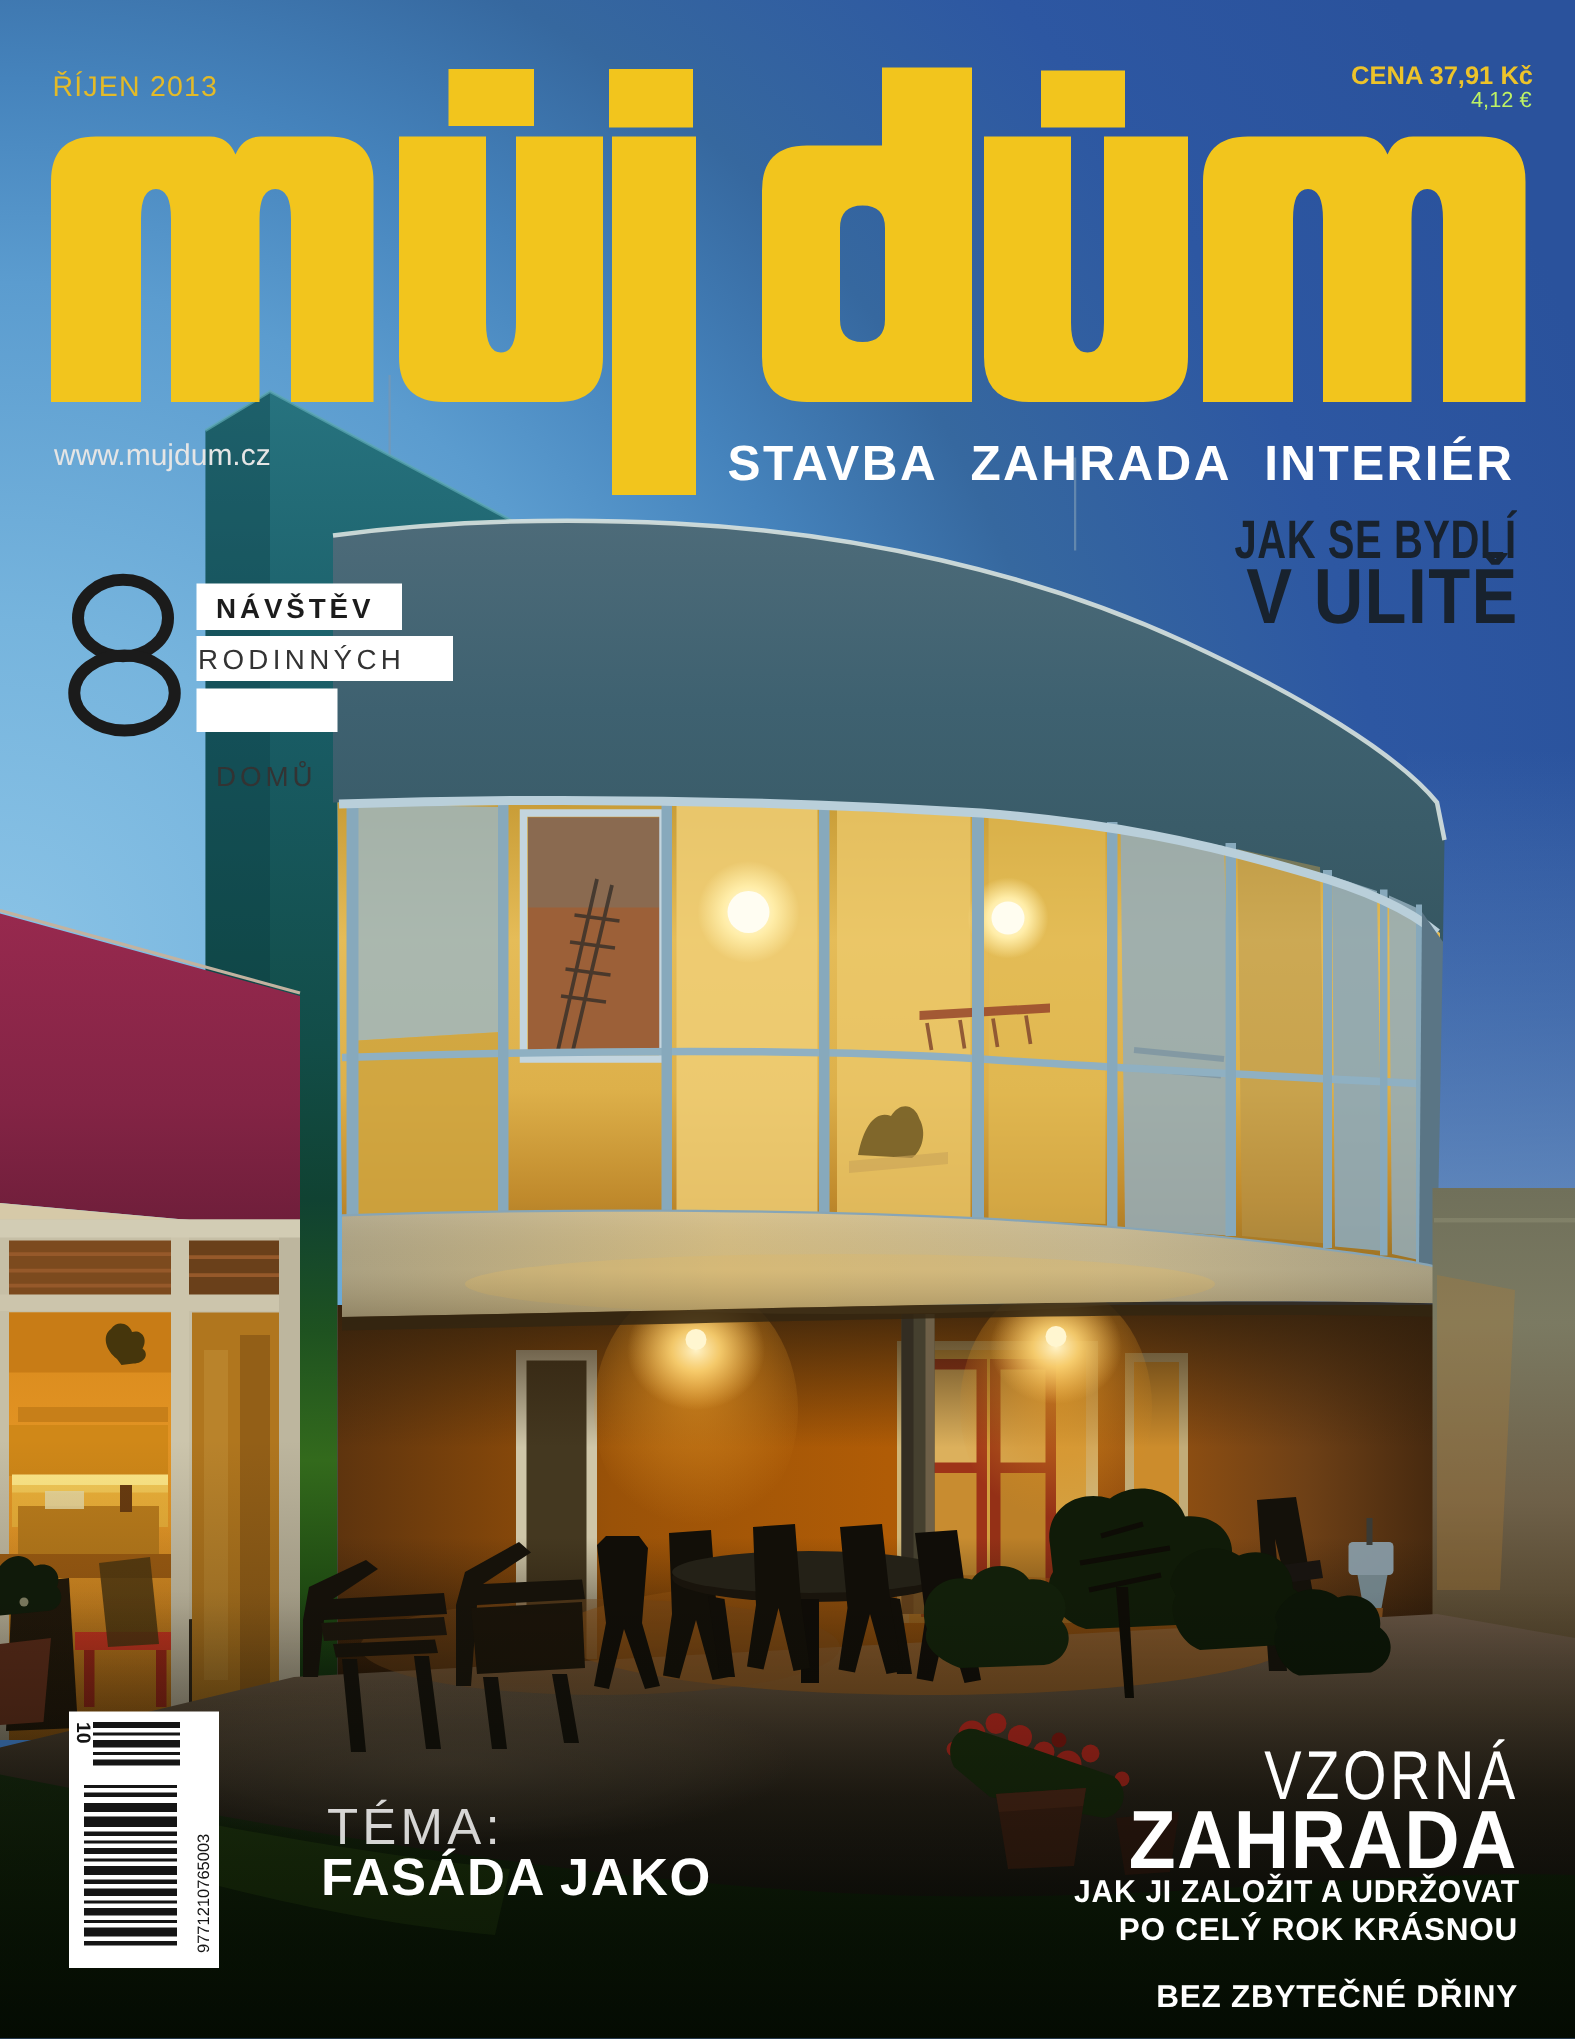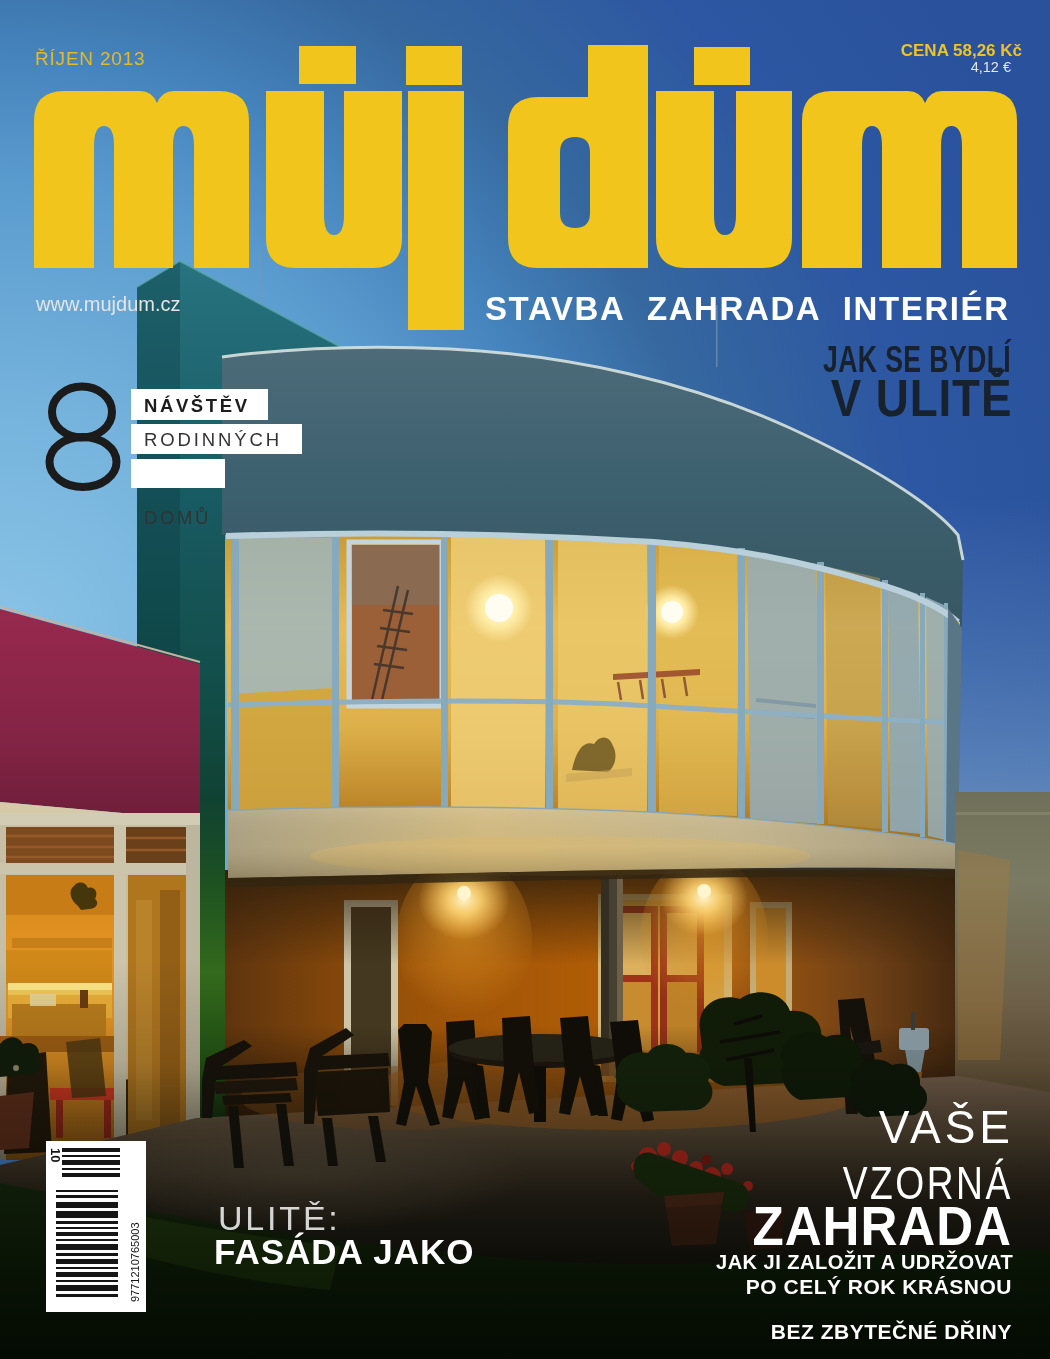--- a/index.html
+++ b/index.html
@@ -438,47 +438,46 @@
 <rect x="56" y="1285" width="62" height="6"></rect>
 <rect x="56" y="1294" width="62" height="3"></rect>
 </g>
 <text x="0" y="0" font-size="13" font-weight="bold" fill="#151515" transform="translate(51,1148) rotate(90)" font-family="Liberation Sans">10</text>
 <text x="0" y="0" font-size="11" fill="#151515" transform="translate(139,1302) rotate(-90)" font-family="Liberation Sans">9771210765003</text>
 </g>
 </svg>
 
 <div class="t" style="left:35px;top:48px;font-size:19px;letter-spacing:0.8px;color:#e3ba28;">ŘÍJEN 2013</div>
 
-<div class="t" style="right:28px;top:41px;font-size:17px;font-weight:bold;letter-spacing:0px;color:#edc32a;">CENA 58,26 Kč</div>
-
-<div class="t" style="right:39px;top:59px;font-size:14.5px;color:#e5e5e5;">4,12 €</div>
+<div class="t" style="right:28px;top:41px;font-size:17px;font-weight:bold;letter-spacing:0px;color:#edc32a;">CENA 37,91 Kč</div>
+
+<div class="t" style="right:29px;top:59px;font-size:14.5px;color:#bef264;">4,12 €</div>
 
 <div class="t" style="left:36px;top:293px;font-size:20px;color:#e5e5e5;">www.mujdum.cz</div>
 
 <div class="t" style="left:485px;top:290px;font-size:33px;font-weight:bold;letter-spacing:1.6px;word-spacing:12px;color:#ffffff;">STAVBA ZAHRADA INTERIÉR</div>
 
 <div class="t" style="right:39px;top:339px;font-size:36px;font-weight:bold;letter-spacing:0.5px;color:#18222e;transform:scaleX(0.74);transform-origin:100% 50%;">JAK SE BYDLÍ</div>
 
 <div class="t" style="right:38px;top:368px;font-size:52px;font-weight:bold;letter-spacing:1px;color:#18222e;transform:scaleX(0.88);transform-origin:100% 50%;">V ULITĚ</div>
 
 <div class="t" style="left:131px;top:389px;width:137px;height:31px;background:#fff;"></div>
 <div class="t" style="left:144px;top:395px;font-size:18.5px;font-weight:bold;letter-spacing:2.6px;color:#1c1c1c;">NÁVŠTĚV</div>
 
 <div class="t" style="left:131px;top:424px;width:171px;height:30px;background:#fff;"></div>
-<div class="t" style="left:144px;top:429px;font-size:18.5px;letter-spacing:2.9px;color:#333;">RODINNÝCH</div>
+<div class="t" style="left:132px;top:429px;font-size:18.5px;letter-spacing:2.9px;color:#333;">RODINNÝCH</div>
 
 <div class="t" style="left:131px;top:459px;width:94px;height:29px;background:#fff;"></div>
 <div class="t" style="left:144px;top:463px;font-size:18.5px;letter-spacing:2.6px;color:#333;margin-top:44px;">DOMŮ</div>
 
-<div class="t" style="left:218px;top:1199px;font-size:34px;letter-spacing:2.8px;color:rgba(255,255,255,0.82);">ULITĚ:</div>
+<div class="t" style="left:218px;top:1199px;font-size:34px;letter-spacing:2.8px;color:rgba(255,255,255,0.82);">TÉMA:</div>
 
 <div class="t" style="left:214px;top:1232px;font-size:35px;font-weight:bold;letter-spacing:1px;color:#fff;">FASÁDA JAKO</div>
 
 
-<div class="t" style="right:36px;top:1100px;font-size:46px;letter-spacing:4px;color:#fff;">VAŠE</div>
 
 <div class="t" style="right:37px;top:1156px;font-size:46px;letter-spacing:3px;color:#fff;transform:scaleX(0.81);transform-origin:100% 50%;">VZORNÁ</div>
 
 <div class="t" style="right:38px;top:1194px;font-size:55px;font-weight:bold;letter-spacing:1px;color:#fff;transform:scaleX(0.93);transform-origin:100% 50%;">ZAHRADA</div>
 
 <div class="t" style="right:37px;top:1250px;font-size:21px;font-weight:bold;letter-spacing:0.5px;color:#fff;transform:scaleX(0.955);transform-origin:100% 50%;">JAK JI ZALOŽIT A UDRŽOVAT</div>
 
 <div class="t" style="right:38px;top:1275px;font-size:21px;font-weight:bold;letter-spacing:0.5px;color:#fff;">PO CELÝ ROK KRÁSNOU</div>
 
 <div class="t" style="right:38px;top:1320px;font-size:21px;font-weight:bold;letter-spacing:0.5px;color:#fff;">BEZ ZBYTEČNÉ DŘINY</div>

